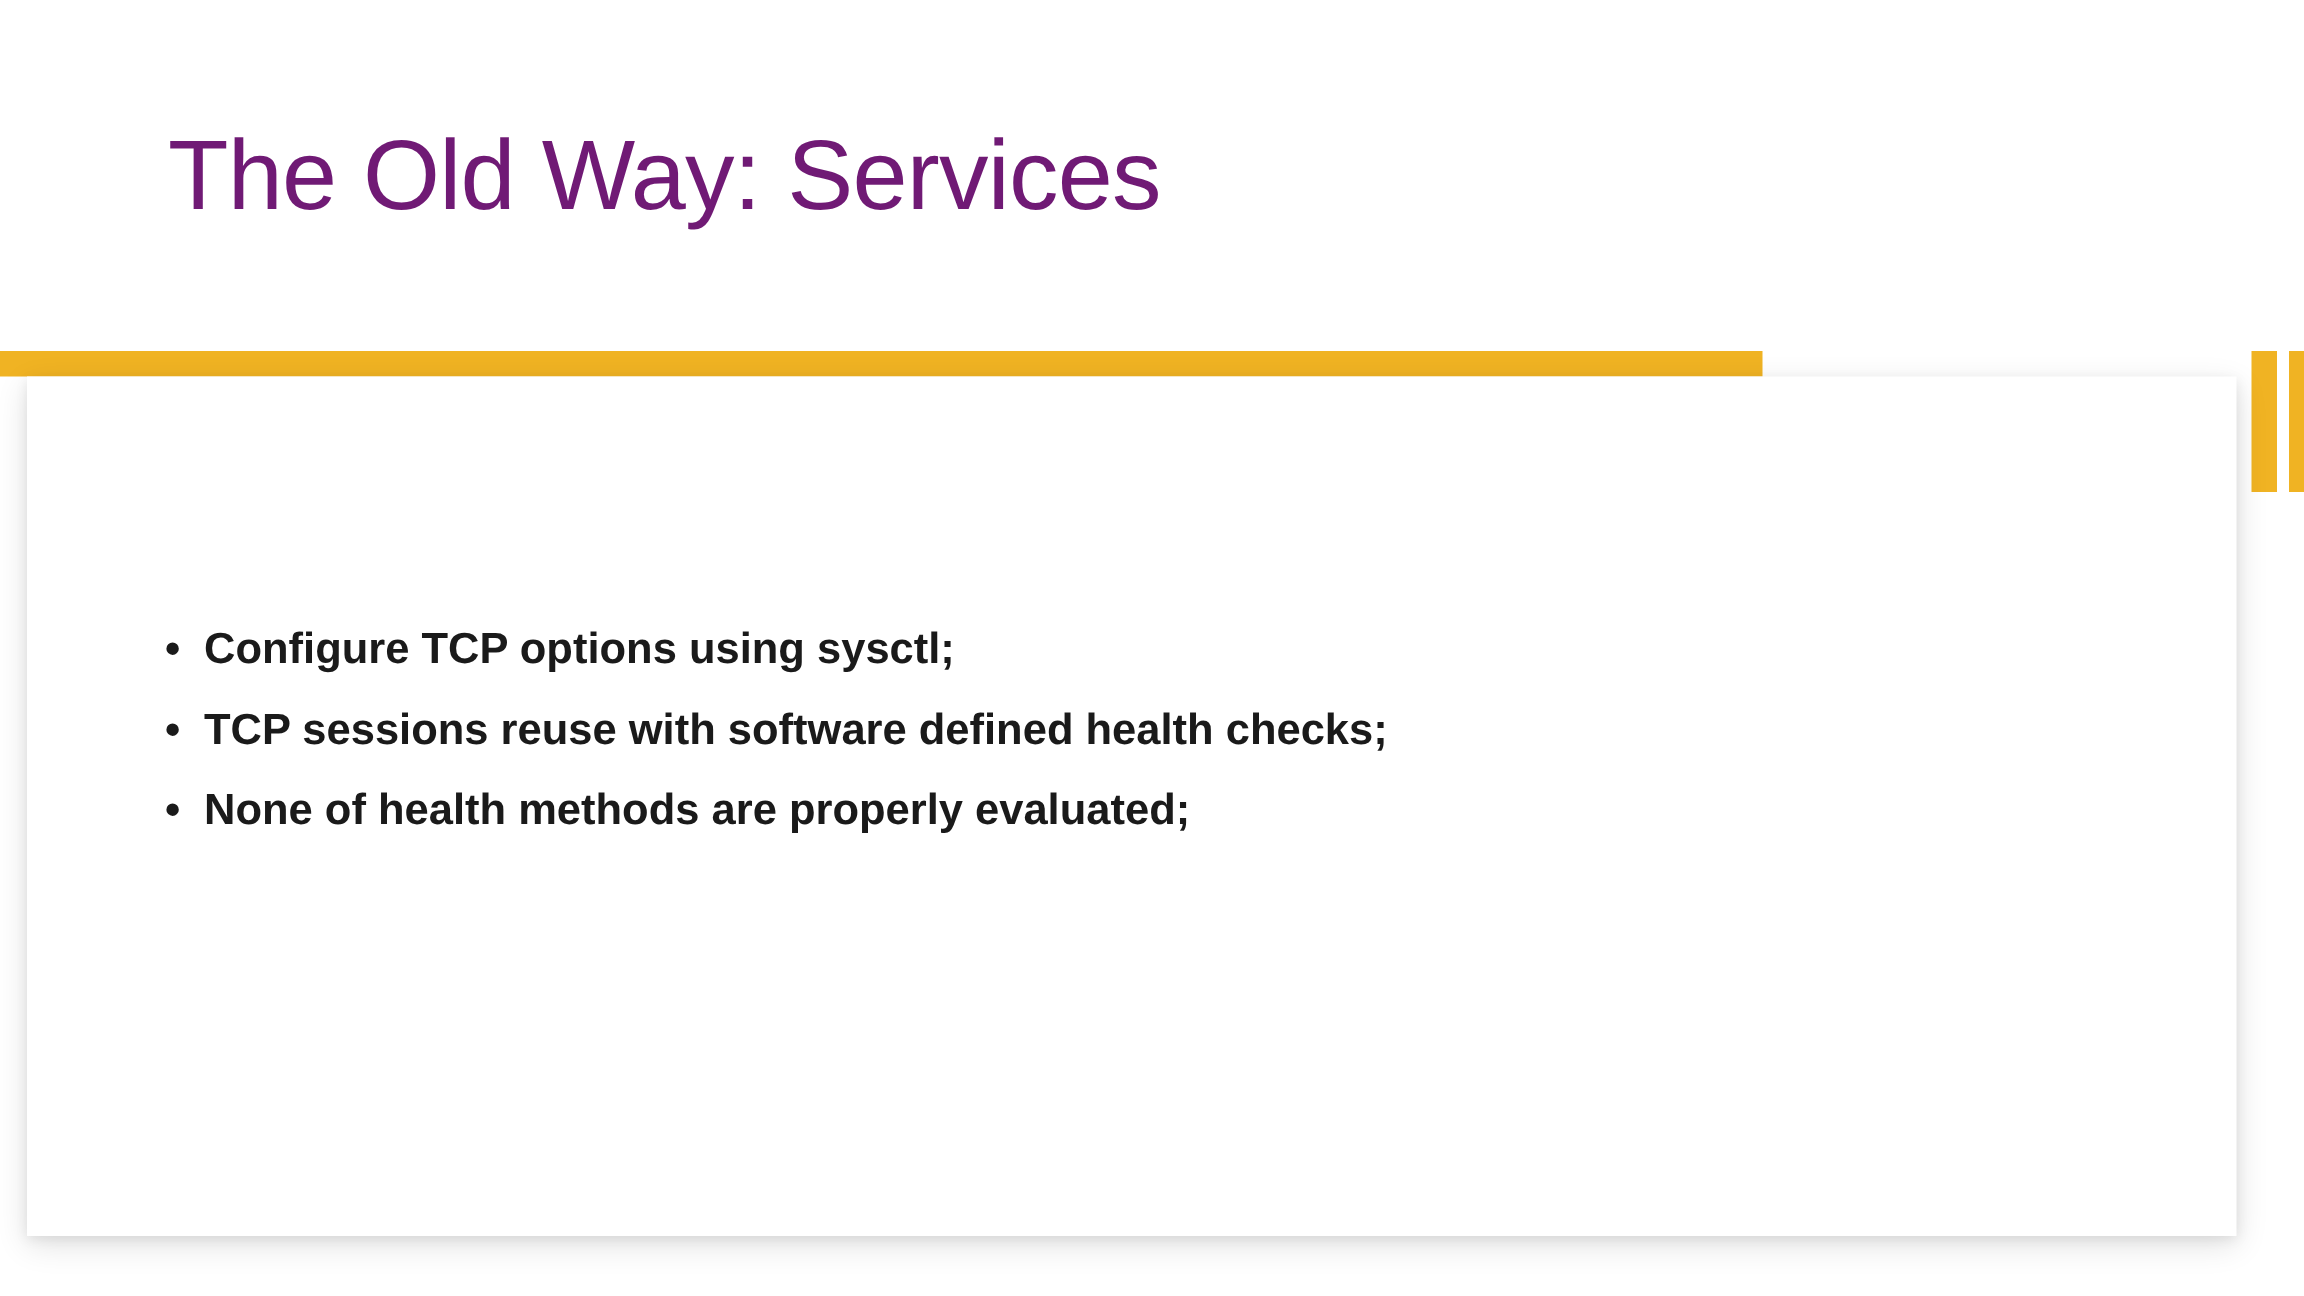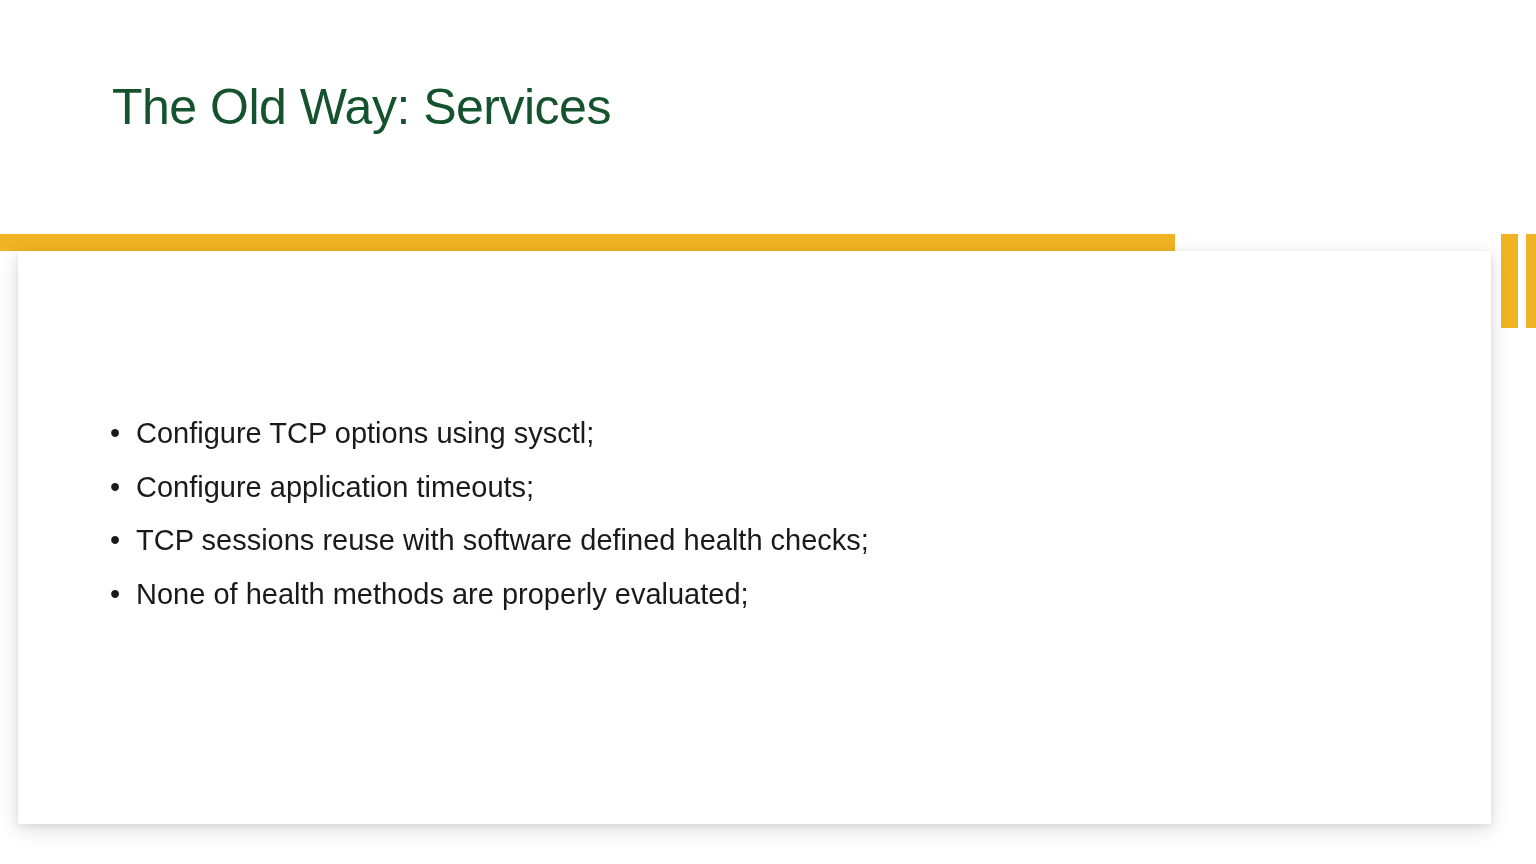--- a/index.html
+++ b/index.html
@@ -18,23 +18,23 @@
     .slide {
       width: 100%;
       height: 100%;
       position: relative;
       background: #ffffff;
     }
     .title {
       position: absolute;
       top: 78px;
       left: 112px;
-      font-size: 50px;
+      font-size: 66px;
       font-weight: 300;
-      color: #14532d;
+      color: #701a75;
       letter-spacing: -0.5px;
     }
     .accent-bar {
       position: absolute;
       top: 234px;
       left: 0;
       width: 1175px;
       height: 17px;
       background: #f0b323;
     }
@@ -64,21 +64,21 @@
       box-shadow: 0 6px 20px rgba(0,0,0,0.12), 0 2px 8px rgba(0,0,0,0.08);
     }
     .bullets {
       position: absolute;
       top: 412px;
       left: 100px;
       list-style: none;
     }
     .bullets li {
       font-size: 29px;
-      font-weight: 400;
+      font-weight: 700;
       color: #1a1a1a;
       line-height: 1.5;
       margin-bottom: 10px;
       padding-left: 36px;
       position: relative;
       font-family: "Segoe UI", -apple-system, "Helvetica Neue", Arial, sans-serif;
     }
     .bullets li::before {
       content: "•";
       position: absolute;
@@ -95,17 +95,16 @@
   <h1 class="title">The Old Way: Services</h1>
 
   <div class="accent-bar"></div>
   <div class="accent-corner-v"></div>
   <div class="accent-corner-v2"></div>
 
   <div class="content-box"></div>
 
   <ul class="bullets">
     <li>Configure TCP options using sysctl;</li>
-    <li>Configure application timeouts;</li>
     <li>TCP sessions reuse with software defined health checks;</li>
     <li>None of health methods are properly evaluated;</li>
   </ul>
 </div>
 
 </body></html>

